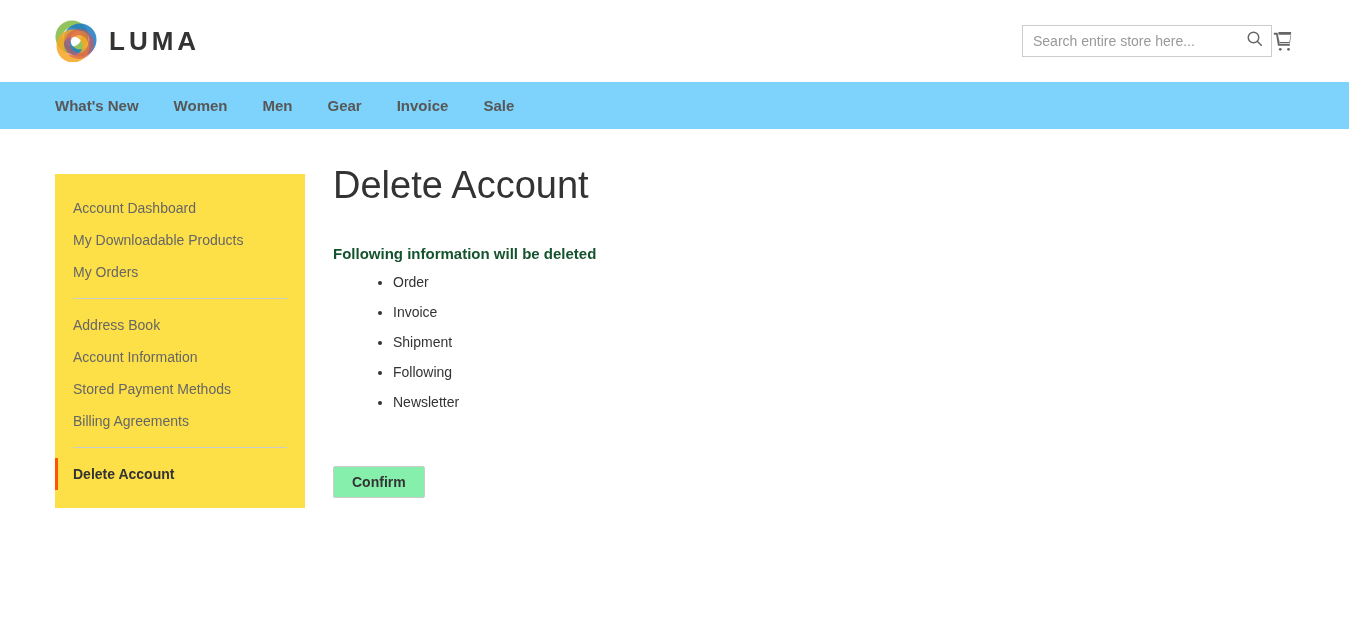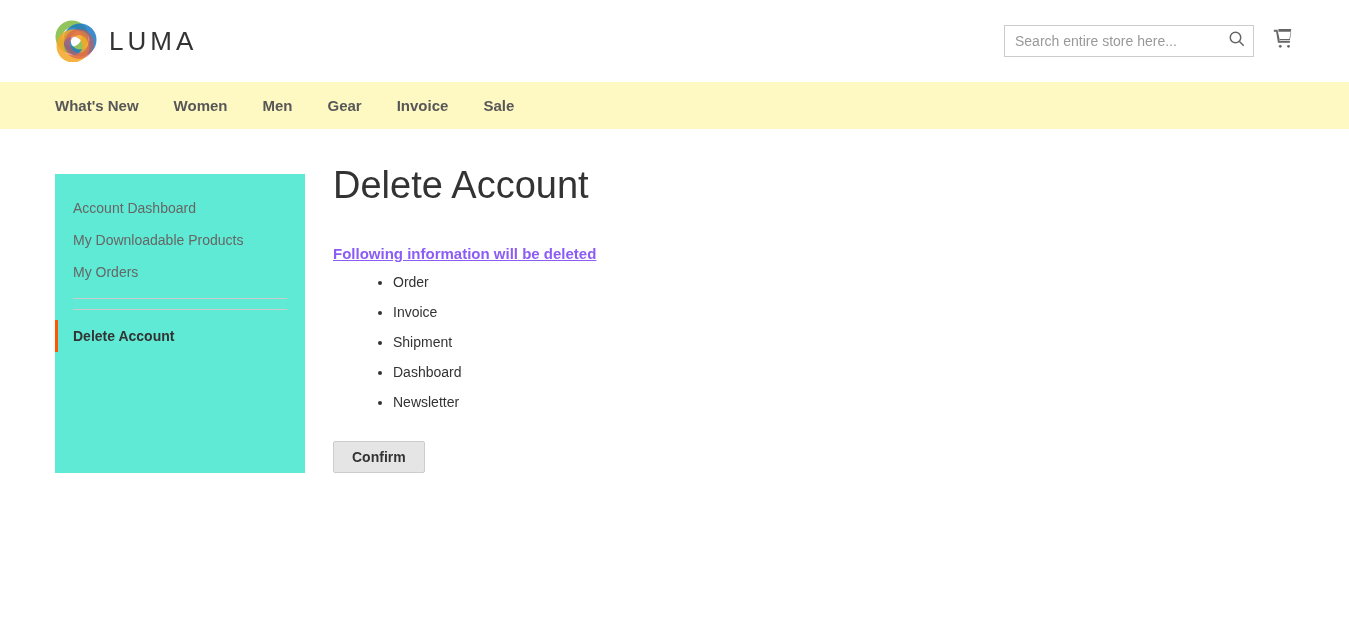--- a/index.html
+++ b/index.html
@@ -23,28 +23,27 @@
       align-items: center;
       gap: 12px;
     }
     .logo-icon {
       width: 42px;
       height: 42px;
       position: relative;
     }
     .logo-text {
       font-size: 26px;
-      font-weight: 400;
+      font-weight: 700;
       letter-spacing: 4px;
       color: #333;
     }
     .header-right {
       display: flex;
-      align-items: center;
-      gap: 18px;
+      align-items: flex-end;
     }
     .search-box {
       position: relative;
       width: 250px;
     }
     .search-input {
       width: 100%;
       height: 32px;
       padding: 0 35px 0 10px;
       border: 1px solid #ccc;
@@ -60,21 +59,21 @@
       top: 50%;
       transform: translateY(-50%);
       color: #666;
       cursor: pointer;
     }
     .cart-icon {
       color: #666;
       cursor: pointer;
     }
     .nav-bar {
-      background: #fef9c3;
+      background: #7dd3fc;
       padding: 0 55px;
     }
     .nav-list {
       display: flex;
       list-style: none;
       gap: 35px;
     }
     .nav-item {
       padding: 15px 0;
       font-size: 15px;
@@ -82,21 +81,21 @@
       color: #575757;
       cursor: pointer;
     }
     .main-content {
       display: flex;
       padding: 45px 55px;
       gap: 28px;
     }
     .sidebar {
       width: 250px;
-      background: #5eead4;
+      background: #fde047;
       padding: 18px 0;
     }
     .sidebar-group {
       padding: 0 18px;
     }
     .sidebar-item {
       padding: 8px 0;
       font-size: 14px;
       color: #666;
       cursor: pointer;
@@ -119,37 +118,36 @@
     .page-title {
       font-size: 38px;
       font-weight: 300;
       color: #333;
       margin-bottom: 38px;
       margin-top: -10px;
     }
     .section-heading {
       font-size: 15px;
       font-weight: 700;
-      color: #8b5cf6;
+      color: #14532d;
       margin-bottom: 5px;
-      text-decoration: underline;
     }
     .delete-list {
       list-style: disc;
       padding-left: 60px;
-      margin-bottom: 24px;
+      margin-bottom: 49px;
     }
     .delete-list li {
       font-size: 14px;
       color: #333;
       padding: 7px 0;
     }
     .confirm-button {
       padding: 7px 18px;
-      background: #e5e5e5;
+      background: #86efac;
       border: 1px solid #ccc;
       font-size: 14px;
       font-weight: 600;
       color: #333;
       cursor: pointer;
       border-radius: 2px;
     }
   </style>
 </head>
 <body>
@@ -198,31 +196,37 @@
 </nav>
 
 <div class="main-content">
   <aside class="sidebar">
     <div class="sidebar-group">
       <div class="sidebar-item">Account Dashboard</div>
       <div class="sidebar-item">My Downloadable Products</div>
       <div class="sidebar-item">My Orders</div>
     </div>
     <hr class="sidebar-divider">
+    <div class="sidebar-group">
+      <div class="sidebar-item">Address Book</div>
+      <div class="sidebar-item">Account Information</div>
+      <div class="sidebar-item">Stored Payment Methods</div>
+      <div class="sidebar-item">Billing Agreements</div>
+    </div>
     <hr class="sidebar-divider">
     <div class="sidebar-group">
       <div class="sidebar-item active">Delete Account</div>
     </div>
   </aside>
 
   <main class="content-area">
     <h1 class="page-title">Delete Account</h1>
     <p class="section-heading">Following information will be deleted</p>
     <ul class="delete-list">
       <li>Order</li>
       <li>Invoice</li>
       <li>Shipment</li>
-      <li>Dashboard</li>
+      <li>Following</li>
       <li>Newsletter</li>
     </ul>
     <button class="confirm-button">Confirm</button>
   </main>
 </div>
 
 </body></html>

